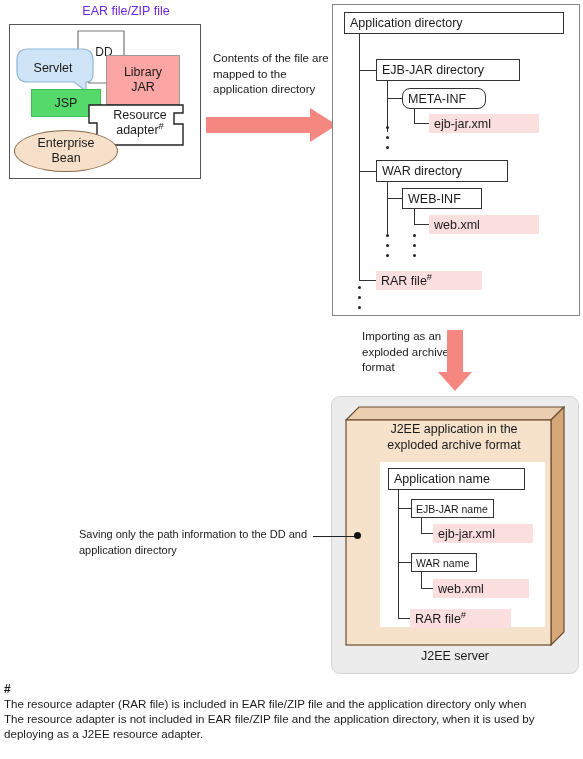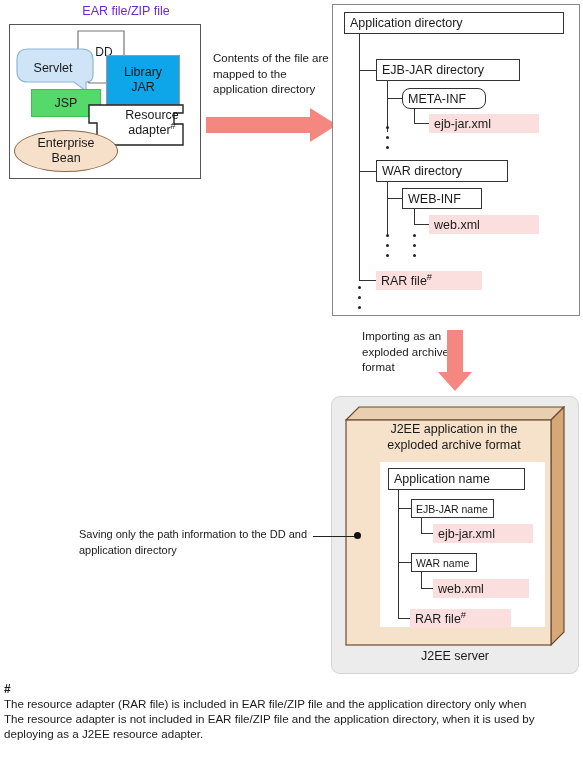--- a/index.html
+++ b/index.html
@@ -32,21 +32,21 @@
     left: 77px; top: 30px; width: 48px; height: 54px;
   }
   #dd-doc svg { display:block; }
   #dd-label {
     left: 86px; top: 45px; width: 36px;
     text-align: center; font-size: 12px;
   }
   
   #libjar {
     left: 106px; top: 55px; width: 74px; height: 50px;
-    background: #0ea5e9; border: 1.2px solid #9a9a9a;
+    background: #fca5a5; border: 1.2px solid #9a9a9a;
     box-sizing: border-box;
     display: flex; align-items: center; justify-content: center;
     flex-direction: column;
     font-size: 12.5px; line-height: 15px; text-align: center;
   }
   
   #servlet-wrap { left: 16px; top: 48px; width: 78px; height: 44px; }
   #servlet-label {
     left: 16px; top: 61px; width: 74px; text-align: center;
     font-size: 12.5px;
@@ -55,21 +55,21 @@
   #jsp {
     left: 31px; top: 89px; width: 70px; height: 28px;
     background: #4cd964; background: #55d96a;
     border: 1px solid #3cbf56; box-sizing: border-box;
     display:flex; align-items:center; justify-content:center;
     font-size: 12.5px;
   }
   
   #resadapter-wrap { left: 88px; top: 104px; width: 96px; height: 42px; }
   #resadapter-label {
-    left: 110px; top: 108px; width: 84px; text-align: center;
+    left: 98px; top: 108px; width: 84px; text-align: center;
     font-size: 12.5px; line-height: 15px;
   }
   sup { font-size: 0.75em; vertical-align: super; line-height: 0; }
   
   #ebean {
     left: 14px; top: 130px; width: 104px; height: 42px;
     background: #f7e0c9; border: 1.2px solid #8a6a4a;
     border-radius: 50%; box-sizing: border-box;
     display:flex; align-items:center; justify-content:center;
     flex-direction: column;

